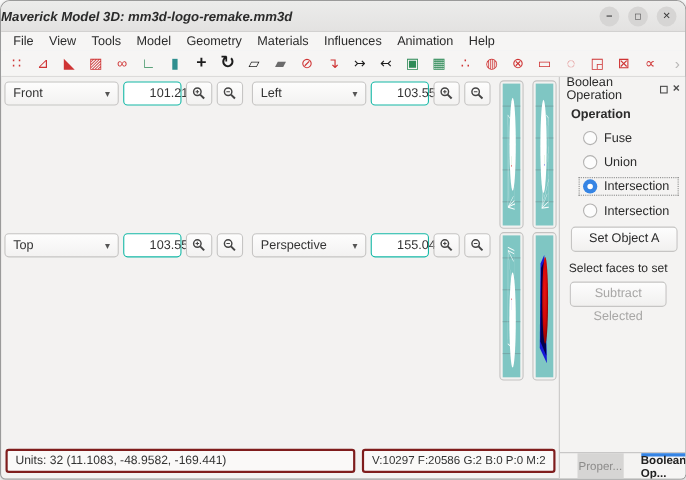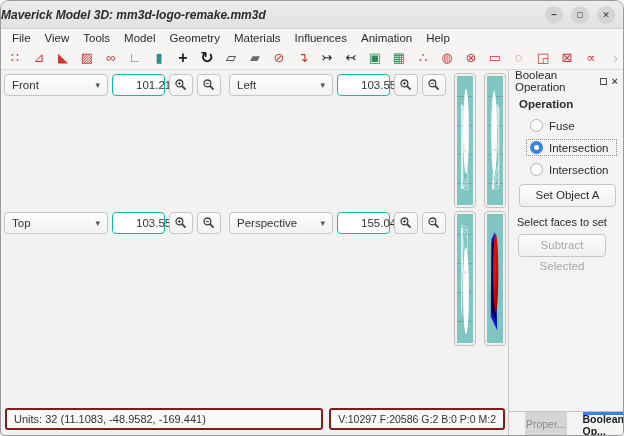--- a/index.html
+++ b/index.html
@@ -314,20 +314,24 @@
         <span class="float-ic"></span>
         <span class="close-ic">×</span>
       </div>
       <div class="dock-body">
         <div class="sec-label">Operation</div>
 
         <div class="radio-row">
           <span class="radio"></span>
           <span class="radio-label">Fuse</span>
         </div>
+        <div class="radio-row">
+          <span class="radio"></span>
+          <span class="radio-label">Union</span>
+        </div>
         <div class="radio-row focused">
           <span class="radio on"></span>
           <span class="radio-label">Intersection</span>
         </div>
         <div class="radio-row">
           <span class="radio"></span>
           <span class="radio-label">Intersection</span>
         </div>
 
         <div class="pbtn">Set Object A</div>

